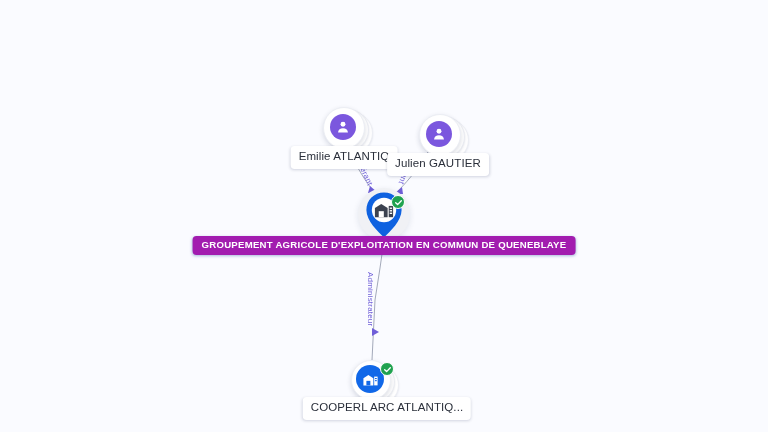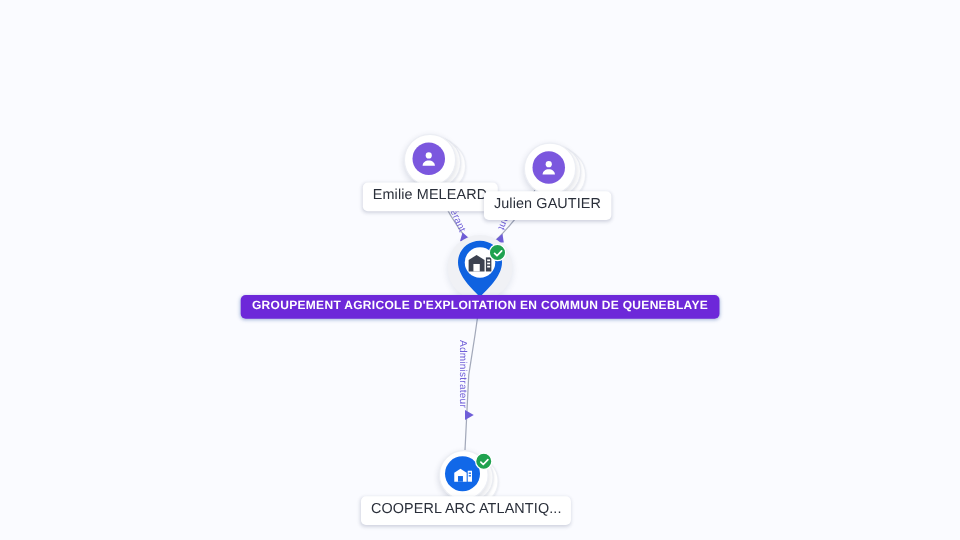--- a/index.html
+++ b/index.html
@@ -152,21 +152,21 @@
     color: #2a2f3a;
     font-size: 11.5px;
     line-height: 1;
     letter-spacing: 0.1px;
     padding: 5px 8px 6px 8px;
     border-radius: 4px;
     box-shadow: 0 1px 3px rgba(22,35,77,0.18);
     white-space: nowrap;
   }
   .node-label.primary {
-    background: #6d28d9;
+    background: #a21caf;
     color: #ffffff;
     font-size: 9.6px;
     font-weight: 700;
     letter-spacing: 0.25px;
     padding: 4px 9px 5px 9px;
     border-radius: 4px;
     box-shadow: 0 1px 3px rgba(14,60,150,0.35);
   }
 
   
@@ -209,21 +209,21 @@
       <div class="stack-card c3"></div>
       <div class="stack-card c2"></div>
       <div class="stack-card c1"></div>
       <div class="avatar-circle">
         <svg width="16" height="16" viewBox="0 0 24 24" fill="#ffffff">
           <circle cx="12" cy="8" r="3.7"></circle>
           <path d="M4.6 20.4c0-4.1 3.4-6.4 7.4-6.4s7.4 2.3 7.4 6.4z"></path>
         </svg>
       </div>
     </div>
-    <div class="node-label" style="left:0px; top:18px;">Emilie MELEARD</div>
+    <div class="node-label" style="left:0px; top:18px;">Emilie ATLANTIQ</div>
   </div>
 
   <div class="node" style="left:440px; top:135px;">
     <div class="person-stack">
       <div class="stack-card c3"></div>
       <div class="stack-card c2"></div>
       <div class="stack-card c1"></div>
       <div class="avatar-circle">
         <svg width="16" height="16" viewBox="0 0 24 24" fill="#ffffff">
           <circle cx="12" cy="8" r="3.7"></circle>
@@ -281,16 +281,16 @@
         </svg>
       </div>
     </div>
 
     <div class="badge-check" style="left:9px; top:-18px;">
       <svg width="9" height="9" viewBox="0 0 24 24" fill="none" stroke="#ffffff" stroke-width="3.6" stroke-linecap="round" stroke-linejoin="round">
         <path d="M4.5 12.6 L9.6 17.6 L19.5 7.2"></path>
       </svg>
     </div>
 
-    <div class="node-label" style="left:2px; top:17px;">COOPERL ARC ATLANTIQ...</div>
+    <div class="node-label" style="left:16px; top:17px;">COOPERL ARC ATLANTIQ...</div>
   </div>
 
 </div>
 
 </body></html>

